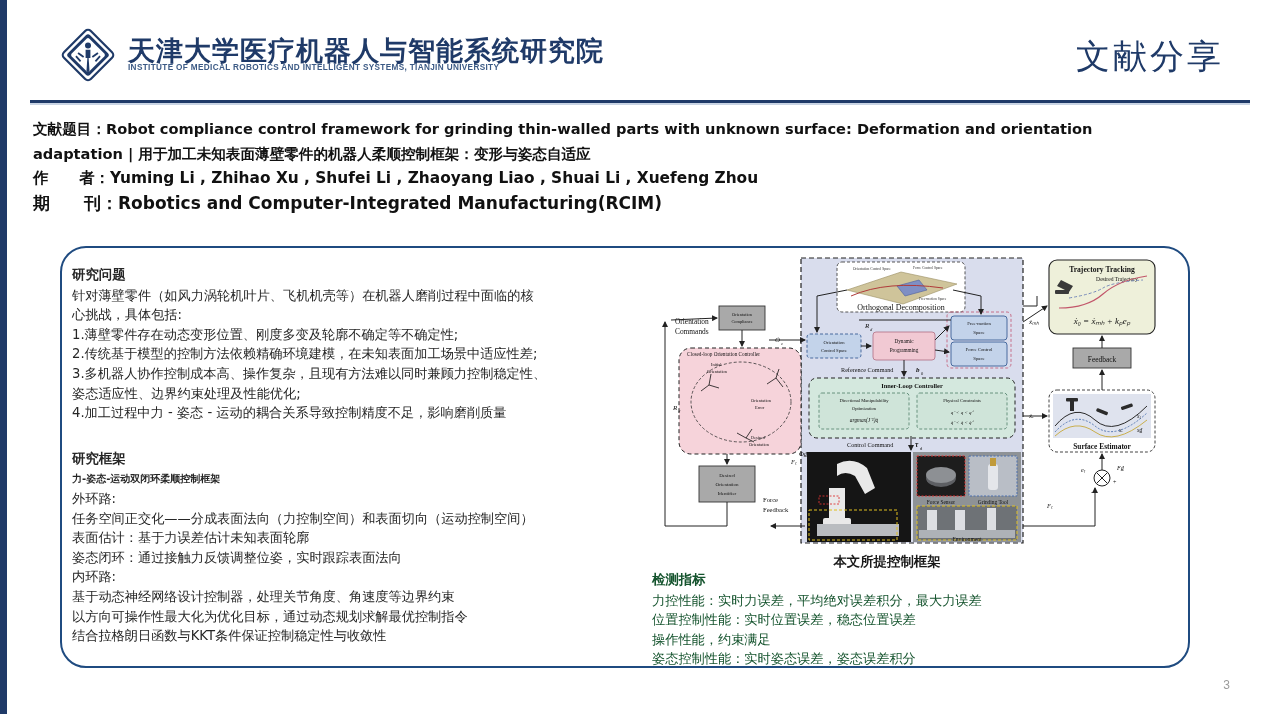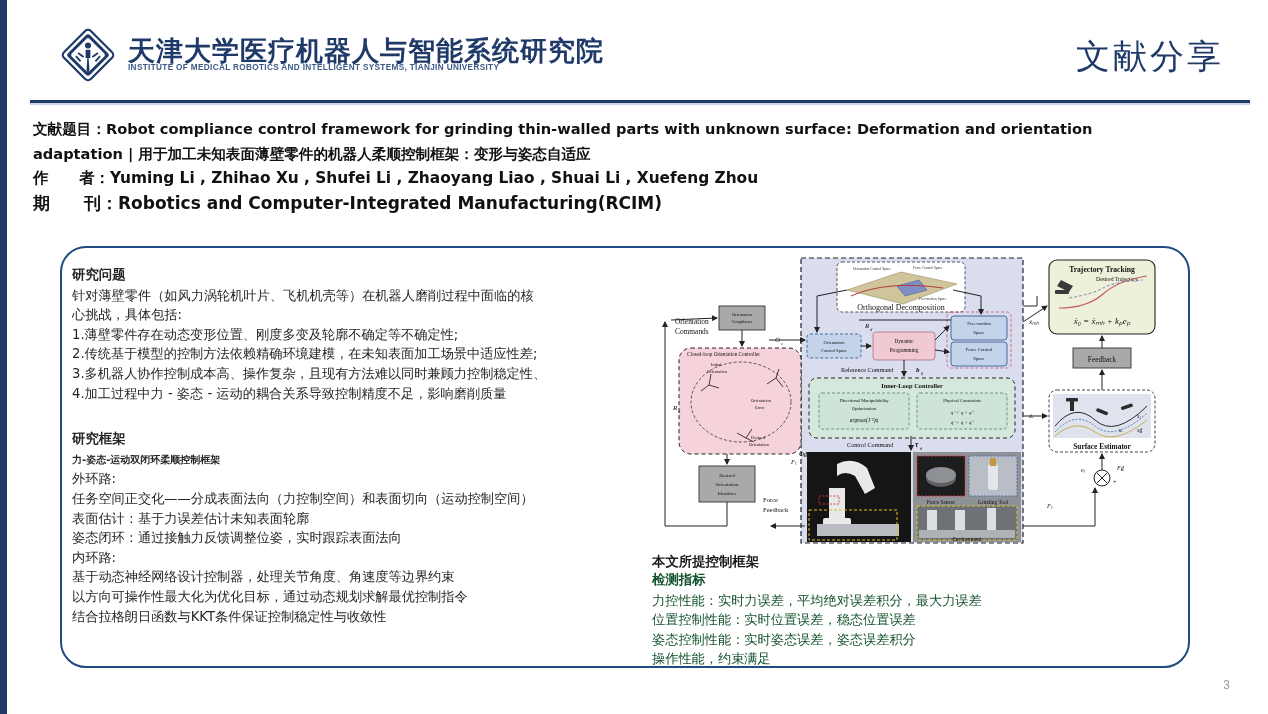--- a/index.html
+++ b/index.html
@@ -81,21 +81,21 @@
   .gap{height:26px;}
   .tline{white-space:nowrap;}
   
   .metrics{
     position:absolute;left:652px;top:570px;width:470px;
     font-size:13.2px;line-height:19.6px;color:#14532d;
     font-family:Liberation Serif, serif;
   }
   .fig-caption{
     position:absolute;left:652px;top:553px;width:470px;
-    text-align:left;font-weight:bold;font-size:13.4px;color:#1a1a1a;
+    text-align:center;font-weight:bold;font-size:13.4px;color:#1a1a1a;
     font-family:"DejaVu Sans","Liberation Sans",sans-serif;
   }
   
   .figure{
     position:absolute;left:651px;top:250px;width:512px;height:300px;
   }
   .figure svg{display:block;}
   
   .page-num{
     position:absolute;right:38px;bottom:22px;
@@ -156,20 +156,21 @@
 
 <div class="content-box"></div>
 
 <div class="left-col">
   <div class="sec-head">研究问题</div>
   <div class="tline">针对薄壁零件（如风力涡轮机叶片、飞机机壳等）在机器人磨削过程中面临的核</div>
   <div class="tline">心挑战，具体包括:</div>
   <div class="tline">1.薄壁零件存在动态变形位置、刚度多变及轮廓不确定等不确定性;</div>
   <div class="tline">2.传统基于模型的控制方法依赖精确环境建模，在未知表面加工场景中适应性差;</div>
   <div class="tline">3.多机器人协作控制成本高、操作复杂，且现有方法难以同时兼顾力控制稳定性、</div>
+  <div class="tline">姿态适应性、边界约束处理及性能优化;</div>
   <div class="tline">4.加工过程中力 - 姿态 - 运动的耦合关系导致控制精度不足，影响磨削质量</div>
 
   <div class="gap"></div>
 
   <div class="sec-head">研究框架</div>
   <div class="sec-sub">力-姿态-运动双闭环柔顺控制框架</div>
   <div class="tline">外环路:</div>
   <div class="tline">任务空间正交化——分成表面法向（力控制空间）和表面切向（运动控制空间）</div>
   <div class="tline">表面估计：基于力误差估计未知表面轮廓</div>
   <div class="tline">姿态闭环：通过接触力反馈调整位姿，实时跟踪表面法向</div>
@@ -366,17 +367,17 @@
   </g>
 </svg>
 </div>
 
 <div class="fig-caption">本文所提控制框架</div>
 
 <div class="metrics">
   <div class="sec-head">检测指标</div>
   <div class="tline">力控性能：实时力误差，平均绝对误差积分，最大力误差</div>
   <div class="tline">位置控制性能：实时位置误差，稳态位置误差</div>
+  <div class="tline">操作性能，约束满足</div>
   <div class="tline">姿态控制性能：实时姿态误差，姿态误差积分</div>
-  <div class="tline">操作性能，约束满足</div>
 </div>
 
 <div class="page-num">3</div>
 
 </body></html>

